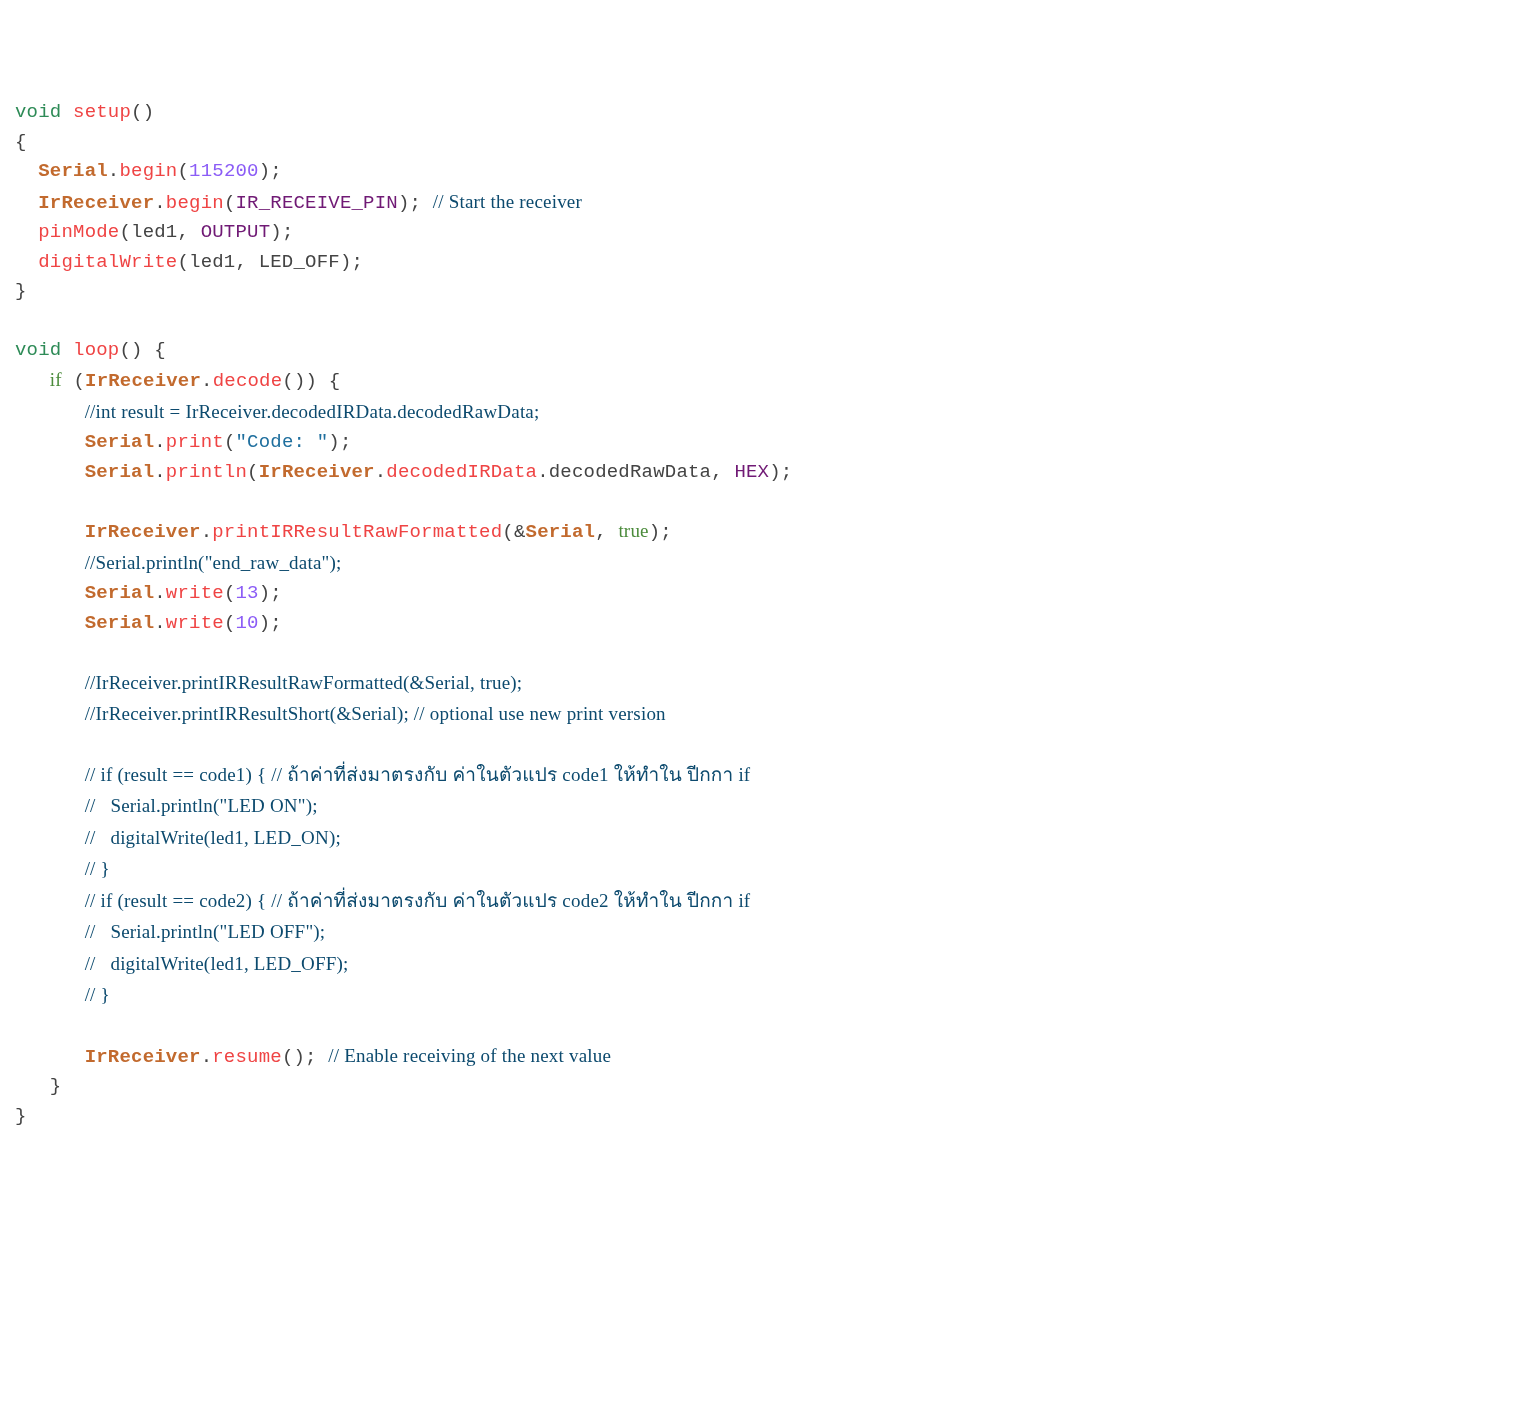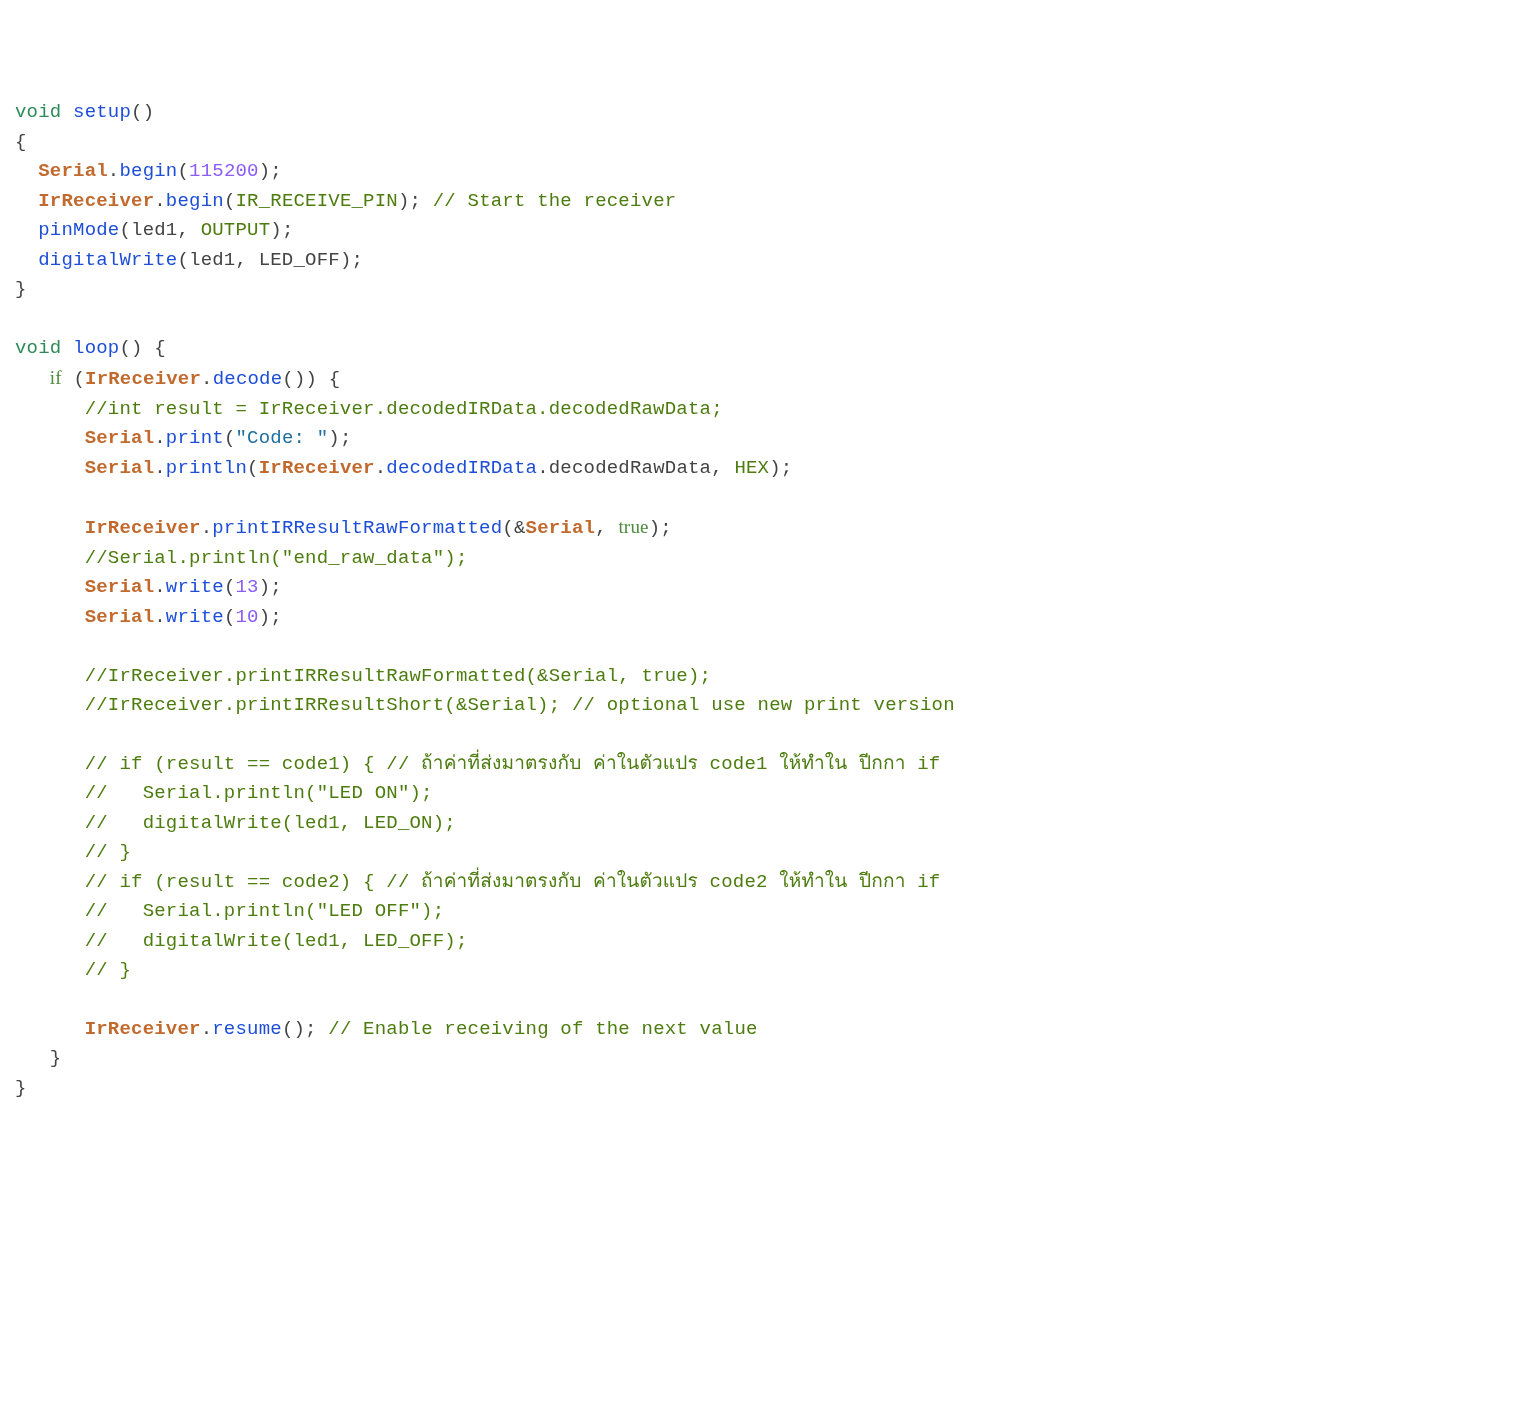--- a/index.html
+++ b/index.html
@@ -8,26 +8,26 @@
     background: #ffffff;
     font-family: "Courier New", Courier, monospace;
     font-size: 19px;
     line-height: 1.55;
     color: #444;
     white-space: pre;
     letter-spacing: 0.2px;
   }
   .kw-type   { color: #2e8b57; margin-top: 40px; }   
   .kw-ctrl   { color: #4b8b3b; font-family: Liberation Serif, serif; }   
-  .fn-name   { color: #1d4ed8; }   
+  .fn-name   { color: #ef4444; }   
   .id-cls    { color: #c26a2e; font-weight: bold; } 
-  .const-id  { color: #4d7c0f; }   
+  .const-id  { color: #701a75; }   
   .str       { color: #1f6f9e; }   
   .num       { color: #8b5cf6; }
-  .comment   { color: #4d7c0f; }   
+  .comment   { color: #0c4a6e; font-family: Liberation Serif, serif; }   
   .punct     { color: #444; }
 </style>
 </head>
 <body>
 
 
 <div id="code-block"><div><span class="kw-type">void</span><span class="punct"> </span><span class="fn-name">setup</span><span class="punct">()</span></div><div><span class="punct">{</span></div><div><span class="punct">  </span><span class="id-cls">Serial</span><span class="punct">.</span><span class="fn-name">begin</span><span class="punct">(</span><span class="num">115200</span><span class="punct">);</span></div><div><span class="punct">  </span><span class="id-cls">IrReceiver</span><span class="punct">.</span><span class="fn-name">begin</span><span class="punct">(</span><span class="const-id">IR_RECEIVE_PIN</span><span class="punct">); </span><span class="comment">// Start the receiver</span></div><div><span class="punct">  </span><span class="fn-name">pinMode</span><span class="punct">(led1, </span><span class="const-id">OUTPUT</span><span class="punct">);</span></div><div><span class="punct">  </span><span class="fn-name">digitalWrite</span><span class="punct">(led1, LED_OFF);</span></div><div><span class="punct">}</span></div><div>&nbsp;</div><div><span class="kw-type">void</span><span class="punct"> </span><span class="fn-name">loop</span><span class="punct">() {</span></div><div><span class="punct">   </span><span class="kw-ctrl">if</span><span class="punct"> (</span><span class="id-cls">IrReceiver</span><span class="punct">.</span><span class="fn-name">decode</span><span class="punct">()) {</span></div><div><span class="punct">      </span><span class="comment">//int result = IrReceiver.decodedIRData.decodedRawData;</span></div><div><span class="punct">      </span><span class="id-cls">Serial</span><span class="punct">.</span><span class="fn-name">print</span><span class="punct">(</span><span class="str">"Code: "</span><span class="punct">);</span></div><div><span class="punct">      </span><span class="id-cls">Serial</span><span class="punct">.</span><span class="fn-name">println</span><span class="punct">(</span><span class="id-cls">IrReceiver</span><span class="punct">.</span><span class="fn-name">decodedIRData</span><span class="punct">.decodedRawData, </span><span class="const-id">HEX</span><span class="punct">);</span></div><div>&nbsp;</div><div><span class="punct">      </span><span class="id-cls">IrReceiver</span><span class="punct">.</span><span class="fn-name">printIRResultRawFormatted</span><span class="punct">(&amp;</span><span class="id-cls">Serial</span><span class="punct">, </span><span class="kw-ctrl">true</span><span class="punct">);</span></div><div><span class="punct">      </span><span class="comment">//Serial.println("end_raw_data");</span></div><div><span class="punct">      </span><span class="id-cls">Serial</span><span class="punct">.</span><span class="fn-name">write</span><span class="punct">(</span><span class="num">13</span><span class="punct">);</span></div><div><span class="punct">      </span><span class="id-cls">Serial</span><span class="punct">.</span><span class="fn-name">write</span><span class="punct">(</span><span class="num">10</span><span class="punct">);</span></div><div>&nbsp;</div><div><span class="punct">      </span><span class="comment">//IrReceiver.printIRResultRawFormatted(&amp;Serial, true);</span></div><div><span class="punct">      </span><span class="comment">//IrReceiver.printIRResultShort(&amp;Serial); // optional use new print version</span></div><div>&nbsp;</div><div><span class="punct">      </span><span class="comment">// if (result == code1) { // ถ้าค่าที่ส่งมาตรงกับ ค่าในตัวแปร code1 ให้ทำใน ปีกกา if</span></div><div><span class="punct">      </span><span class="comment">//   Serial.println("LED ON");</span></div><div><span class="punct">      </span><span class="comment">//   digitalWrite(led1, LED_ON);</span></div><div><span class="punct">      </span><span class="comment">// }</span></div><div><span class="punct">      </span><span class="comment">// if (result == code2) { // ถ้าค่าที่ส่งมาตรงกับ ค่าในตัวแปร code2 ให้ทำใน ปีกกา if</span></div><div><span class="punct">      </span><span class="comment">//   Serial.println("LED OFF");</span></div><div><span class="punct">      </span><span class="comment">//   digitalWrite(led1, LED_OFF);</span></div><div><span class="punct">      </span><span class="comment">// }</span></div><div>&nbsp;</div><div><span class="punct">      </span><span class="id-cls">IrReceiver</span><span class="punct">.</span><span class="fn-name">resume</span><span class="punct">(); </span><span class="comment">// Enable receiving of the next value</span></div><div><span class="punct">   }</span></div><div><span class="punct">}</span></div></div>
 
 
 

